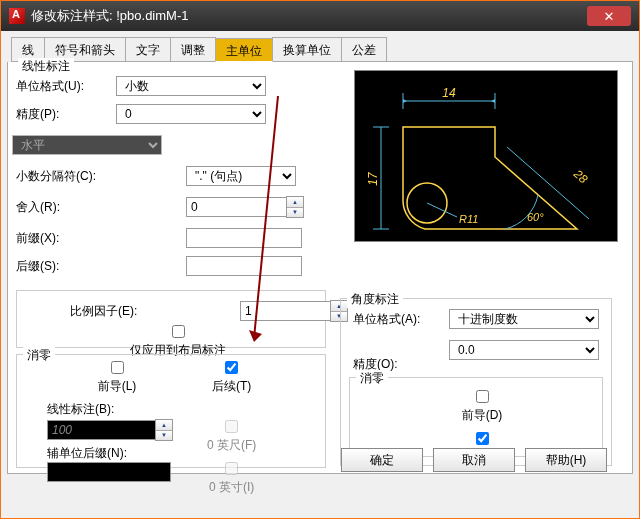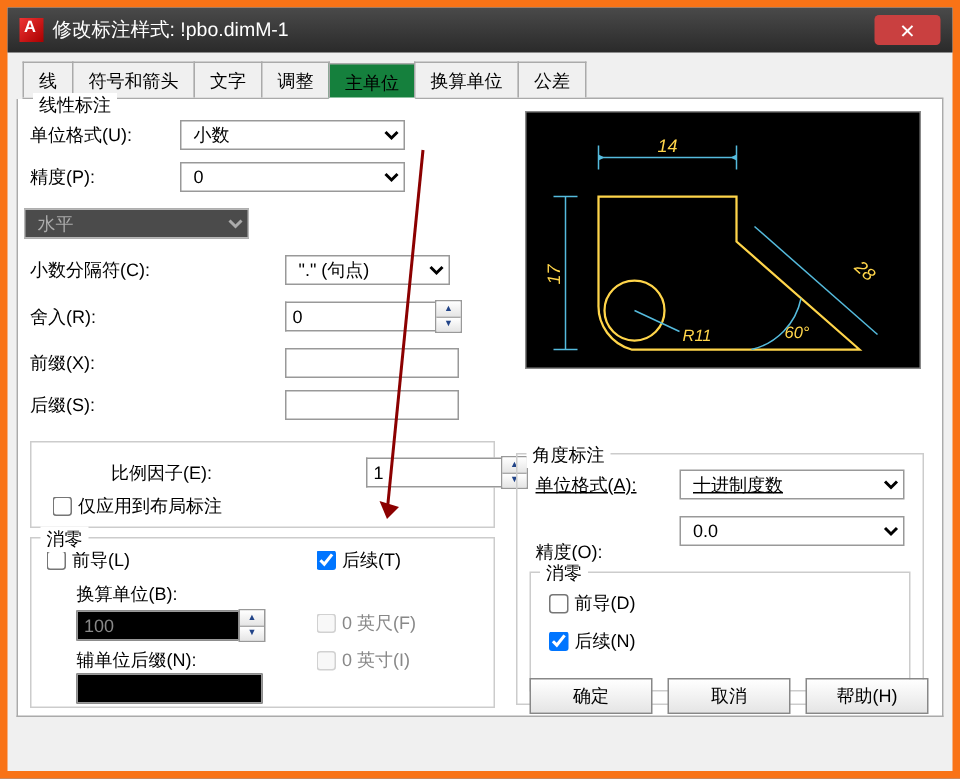--- a/index.html
+++ b/index.html
@@ -13,21 +13,21 @@
   overflow: hidden;
 }
 .window {
   position: absolute;
   left: 0;
   top: 0;
   width: 640px;
   height: 519px;
   background: #f0f0f0;
   box-shadow: 0 0 20px rgba(0,0,0,0.5);
-  border: 5px solid #f97316;
+  border: 1px solid #f97316;
   box-sizing: border-box;
 }
 .titlebar {
   height: 30px;
   background: linear-gradient(to bottom, #4a4a4a, #2a2a2a);
   color: #fff;
   display: flex;
   align-items: center;
   padding: 0 8px;
   position: relative;
@@ -77,21 +77,21 @@
 .tab {
   padding: 4px 10px;
   border: 1px solid #aaa;
   border-bottom: none;
   background: #f0f0f0;
   margin-right: -1px;
   cursor: pointer;
   position: relative;
 }
 .tab.active {
-  background: #15803d;
+  background: #eab308;
   border-bottom: 1px solid #fff;
   top: 1px;
 }
 .panel {
   border: 1px solid #aaa;
   border-top: none;
   background: #fff;
   height: 412px;
   position: relative;
   padding: 8px;
@@ -163,41 +163,42 @@
   cursor: pointer;
   color: #248;
 }
 .spinbtns .sb:first-child {
   border-bottom: 1px solid #aaa;
 }
 .cb {
   display: flex;
   align-items: center;
   gap: 4px;
+  flex-direction: column;
 }
 .cb input {
   margin: 0;
 }
 .preview {
   position: absolute;
   right: 14px;
   top: 8px;
   width: 262px;
   height: 170px;
   background: #000;
   border: 1px solid #888;
 }
 .preview svg {
   width: 100%;
   height: 100%;
 }
 .bottombar {
   position: absolute;
   left: 0;
-  right: 0;
+  right: 16px;
   bottom: 2px;
   height: 36px;
   display: flex;
   justify-content: flex-end;
   align-items: center;
   gap: 10px;
   padding-right: 16px;
 }
 .wndbtn {
   width: 82px;
@@ -327,24 +328,24 @@
 
       <div class="groupbox" style="left:8px; top:292px; width:310px; height:114px;">
         <div class="legend">消零</div>
         <div style="display:flex;">
           <div style="width:180px; padding-left:10px;">
             <label class="cb">
               <input type="checkbox" style="">
               <span>前导(L)</span>
             </label>
             <div class="row" style="height:20px; margin-top:4px;">
-              <div class="lbl" style="flex:0 0 110px; padding-left:20px;">换算单位(B):</div>
+              <div class="lbl" style="flex:0 0 110px; padding-left:20px;">线性标注(B):</div>
             </div>
             <div class="spinwrap" style="margin-left:20px;">
-              <input class="txt" disabled="" style="width: 108px;" value="100">
+              <input class="txt" disabled="" style="width: 108px; font-style: italic;" value="100">
               <div class="spinbtns">
                   <div class="sb">▲</div>
                   <div class="sb">▼</div>
                 </div>
             </div>
             <div style="padding-left:20px; margin-top:4px;">辅单位后缀(N):</div>
             <input class="txt" disabled="" style="width: 124px; margin-left: 20px;">
           </div>
           <div style="padding-top:0px;">
             <label class="cb">
@@ -358,21 +359,21 @@
             <label class="cb" style="margin-top:8px; color:#888;">
               <input type="checkbox" disabled="" style="">
               <span>0 英寸(I)</span>
             </label>
           </div>
         </div>
       </div>
 
       <div class="groupbox" style="left:332px; top:236px; width:272px; height:168px;">
         <div class="legend">角度标注</div>
-        <div class="row" style="padding:0 8px;text-decoration:underline;">
+        <div class="row" style="padding:0 8px;">
           <div class="lbl" style="flex:0 0 96px;">单位格式(A):</div>
           <select class="cbo" style="width:150px"><option>十进制度数</option></select>
         </div>
         <div class="row" style="padding:0 8px; height:34px;">
           <div class="lbl" style="flex:0 0 96px;margin-top:28px;">精度(O):</div>
           <select class="cbo" style="width:150px"><option>0.0</option></select>
         </div>
         <div class="groupbox" style="left:8px; top:78px; width:254px; height:80px;">
           <div class="legend">消零</div>
           <label class="cb" style="margin:6px 0 0 12px;">

